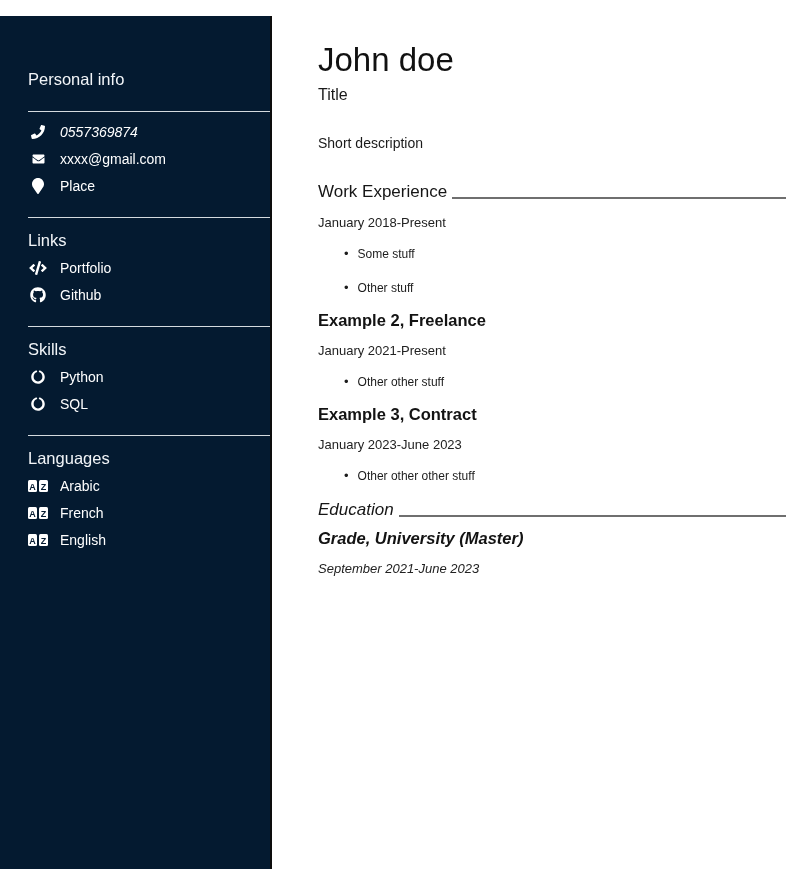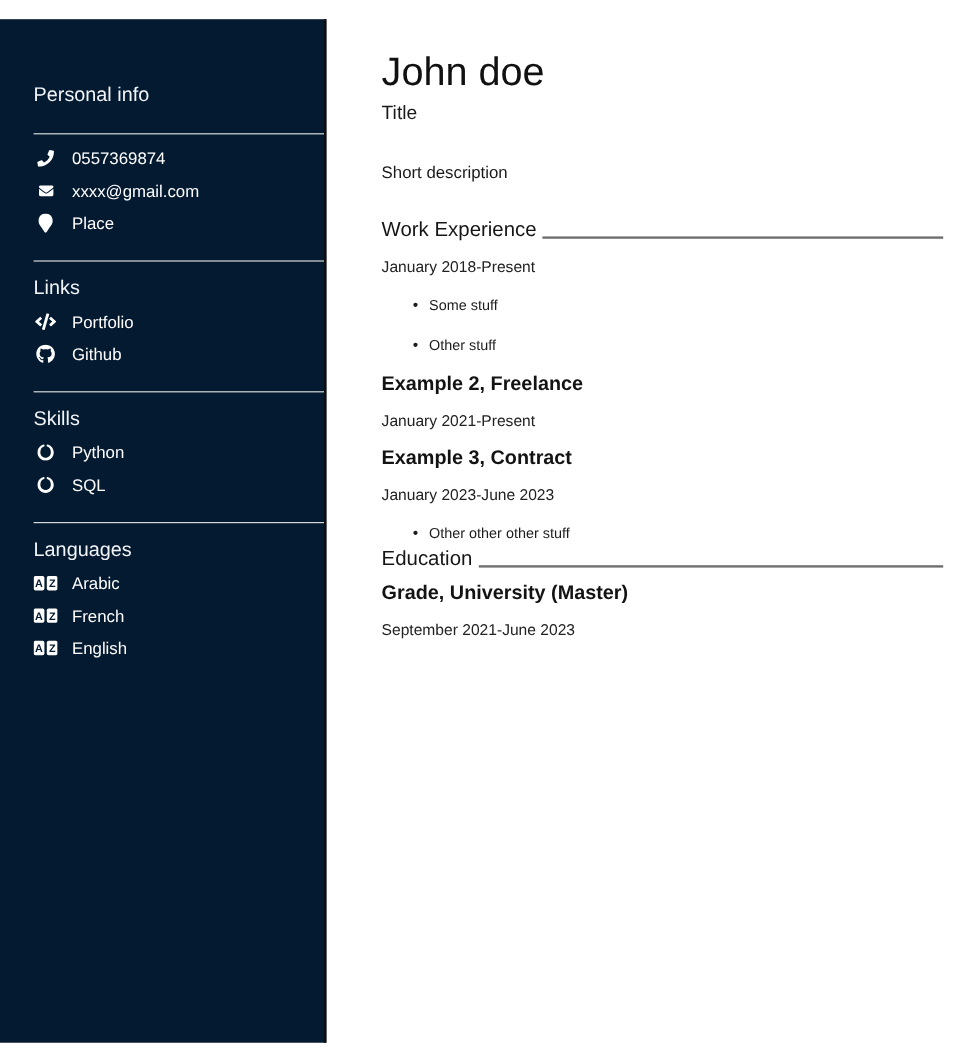--- a/index.html
+++ b/index.html
@@ -31,21 +31,21 @@
     border: none; border-top: 1px solid #d4dade;
     margin: 22px 0 0 0; height: 0;
   }
   .side-hr.section-sep { margin-top: 21px; }
   .side-heading.mt { margin-top: 13px; }
   .side-row {
     display: flex; align-items: center;
     min-height: 20px; margin-top: 7px;
     font-size: 14px; line-height: 20px;
   }
-  .side-row.first { margin-top: 10px; }
+  .side-row.first { margin-top: 10px; font-style: italic; }
   .side-row.first-tight { margin-top: 8px; }
   .ic {
     width: 20px; margin-right: 12px;
     display: flex; justify-content: center; align-items: center;
     flex: none;
   }
   .ic svg { fill: #ffffff; display: block; }
 
   
   .main {
@@ -63,21 +63,21 @@
 
   .section-head {
     display: flex; align-items: flex-end;
     font-size: 17px; line-height: 20px; color: #161616;
   }
   .section-head .rule {
     flex: 1 1 auto;
     border-bottom: 2px solid #6f6f6f;
     margin: 0 0 3px 5px;
   }
-  .section.education { margin-top: 4px; }
+  .section.education { margin-top: 16px; font-style: italic; }
 
   .entry { margin-top: 9px; }
   .entry + .entry { margin-top: 15px; }
   .entry-title {
     font-size: 16.5px; font-weight: 700;
     line-height: 19px; margin: 0; color: #131313;
   }
   .entry-date { font-size: 13px; line-height: 15px; margin: 13px 0 0 0; color: #222; }
   .bullets {
     list-style: none;
@@ -223,20 +223,23 @@
       <div class="entry-date">January 2018-Present</div>
       <ul class="bullets">
         <li>Some stuff</li>
         <li>Other stuff</li>
       </ul>
     </div>
 
     <div class="entry">
       <h3 class="entry-title">Example 2, Freelance</h3>
       <div class="entry-date">January 2021-Present</div>
+      <ul class="bullets">
+        <li>Other other stuff</li>
+      </ul>
     </div>
 
     <div class="entry">
       <h3 class="entry-title">Example 3, Contract</h3>
       <div class="entry-date">January 2023-June 2023</div>
       <ul class="bullets">
         <li>Other other other stuff</li>
       </ul>
     </div>
   </section>

